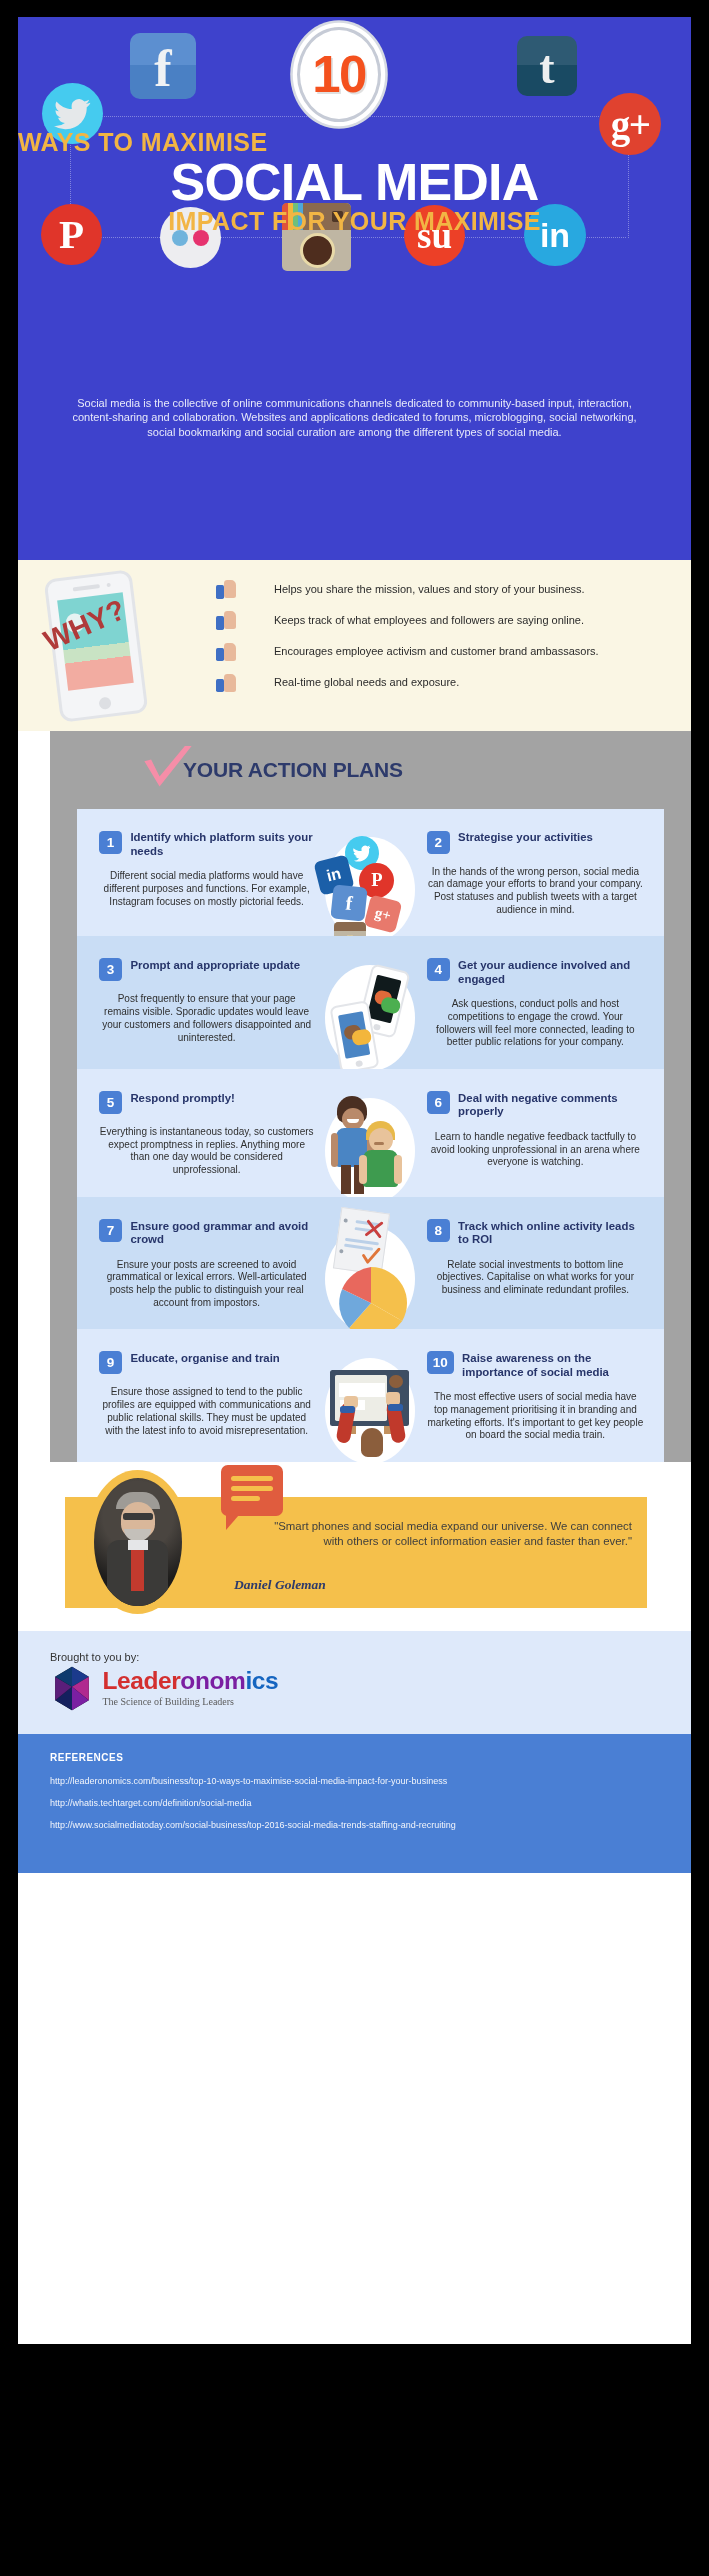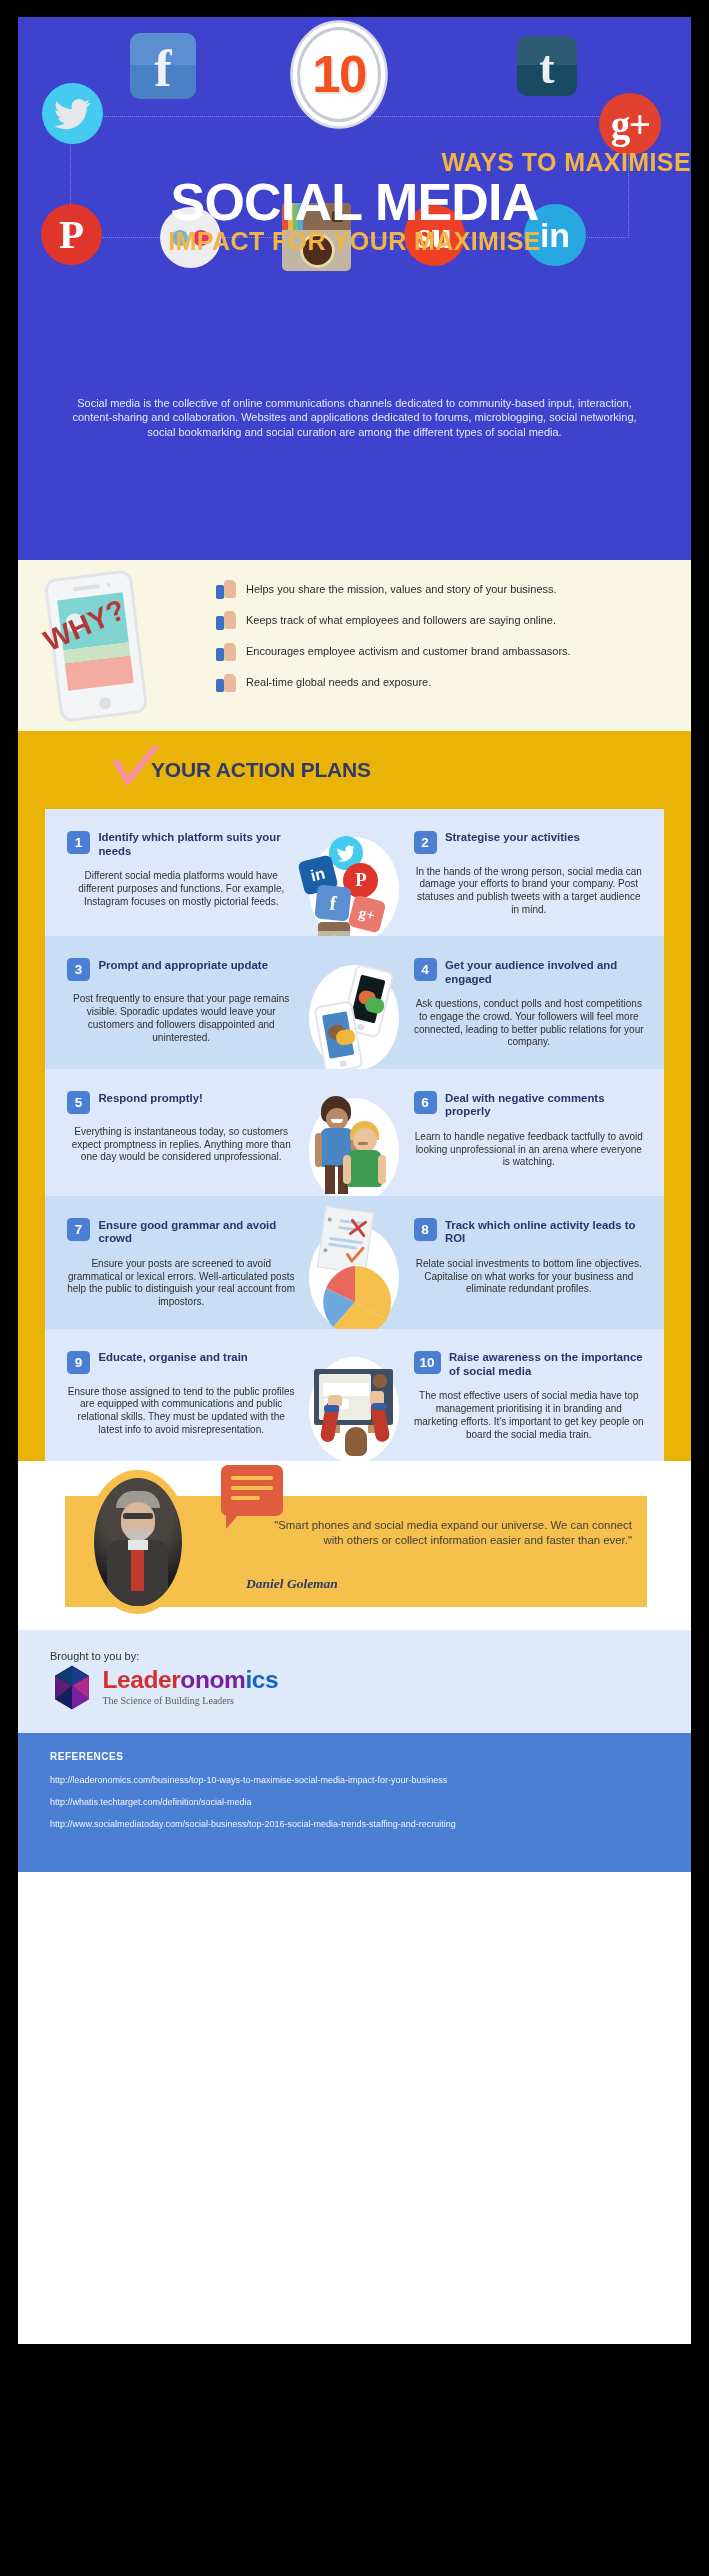--- a/index.html
+++ b/index.html
@@ -58,21 +58,21 @@
     box-shadow: 0 0 0 4.2px #fff, 0 0 0 6.8px #D6DAE2;
     display:flex; align-items:center; justify-content:center;
   }
   .badge10 span {
     font: 900 51px/51px "Liberation Sans", sans-serif;
     color:#F4511E; letter-spacing:-1.7px;
     text-shadow: 1.7px 1.7px 0 rgba(0,0,0,.12);
   }
 
   .hline1 { font: 900 25px/27px "Liberation Sans", sans-serif; color:#F2B544;
-            letter-spacing: 0.4px; text-align:right;margin-top:20px; }
+            letter-spacing: 0.4px; text-align:left; }
   .hline2 { font: 900 52px/52px "Liberation Sans", sans-serif; color:#fff;
             letter-spacing: -0.8px; text-align:center; }
   .hline3 { font: 900 25px/27px "Liberation Sans", sans-serif; color:#F2B544;
             letter-spacing: 0.4px; text-align:center; }
   .titleblock { position:absolute; left:0; right:0; top:112px; }
   .herodesc {
     position:absolute; left:46px; right:46px; top:379px;
     color:#E7E9FA; font: 11px/14.4px "Liberation Sans", sans-serif;
     text-align:center;
   }
@@ -92,29 +92,29 @@
                 background:#DDDFE3; border-radius:1.7px; }
   .phone .cam { position:absolute; left:59px; top:7.6px; width:4.2px; height:4.2px;
                 background:#DDDFE3; border-radius:50%; }
   .phone .hb { position:absolute; left:37px; bottom:5px; width:12px; height:12px;
                background:#DDDFE3; border-radius:50%; }
   .phone .av { position:absolute; left:13.5px; top:34px; width:18.6px; height:18.6px;
                background:#E6F3F2; border-radius:50%; }
   .whytxt { position:absolute; left:24px; top:51px; transform:rotate(-24deg);
             font: 900 29px/29px "Liberation Sans", sans-serif; color:#B03A3A; }
   .whylist { position:absolute; left:198px; top:20px; right:24px; }
-  .whyrow { display:flex; align-items:center; margin-bottom:12.7px; }
+  .whyrow { display:flex; align-items:center; margin-bottom:12.7px;gap:28px; }
   .thumb { width:20px; height:18.6px; position:relative; flex:0 0 20px; margin-right:10px; }
   .thumb .b { position:absolute; left:0; bottom:0; width:7.6px; height:13.5px; background:#3F6FC4; border-radius:1.7px; }
   .thumb .t { position:absolute; left:8.4px; top:0; width:12px; height:18px;
               background:#E8B99B; border-radius:3.4px 5px 2.5px 2.5px; }
   .whyrow span { font: 11px/13.5px "Liberation Sans", sans-serif; color:#2B2B2B; }
 
   
-  .apwrap { background:#eab308; padding: 18.6px 0 0 0; }
+  .apwrap { background:#a3a3a3; padding: 18.6px 0 0 0; margin-left: 32px; }
   .aphead { position:relative; height:49px; margin-left:91px; }
   .tick { position:absolute; left:0; top:-3.4px; width:54px; height:49px; }
   .aphead h2 { position:absolute; left:42px; top:8.4px;
                font: 900 21px/24px "Liberation Sans", sans-serif;
                color:#2D3A6B; letter-spacing:-0.2px; }
   .cards { margin: 10px 27px 0 27px; }
   .card { position:relative; display:flex; padding: 22px 0 20px 0; min-height:127px; }
   .card.alt  { background:#DDE9FB; }
   .card.alt2 { background:#C9DDF5; }
   .half { width:41%; padding: 0 3.4px; }
@@ -155,21 +155,21 @@
 
   
   .quotewrap { position:relative; background:#fff; height:169px; }
   .qbar { position:absolute; left:47px; right:44px; top:35px; height:111px; background:#F5C04B; }
   .qphoto { position:absolute; left:68px; top:8.4px; width:103px; height:144px;
             border-radius:50%; background:#F5C04B; display:flex; align-items:center; justify-content:center; }
   .qphoto .inner { width:88px; height:128px; border-radius:50%;
             background: radial-gradient(circle at 50% 30%, #4a4540 0 35%, #1d1c1b 70%); position:relative; overflow:hidden; }
   .qtext { position:absolute; left:253px; right:59px; top:57px;
            font: 11.4px/15px "Liberation Sans", sans-serif; color:#3E3E3E; text-align:right; }
-  .qauthor { position:absolute; left:228px; top:115px;
+  .qauthor { position:absolute; left:216px; top:115px;
              font: italic bold 13.5px/15px "Liberation Serif", serif; color:#2D3A6B; }
   .speech { position:absolute; left:203px; top:3.4px; width:62px; height:51px;
             background:#E05C3E; border-radius:6.8px; }
   .speech i { position:absolute; left:10px; width:42px; height:4.2px; background:#F5C04B; border-radius:2.5px; }
   .speech .tail { position:absolute; left:5px; bottom:-13.5px; width:0; height:0;
             border-left:13.5px solid #E05C3E; border-bottom:15px solid transparent; }
 
   
   .brought { background:#DEE9FA; padding: 20px 0 22px 32px; }
   .brought .lbl { font: 11px/13.5px "Liberation Sans", sans-serif; color:#333; }

